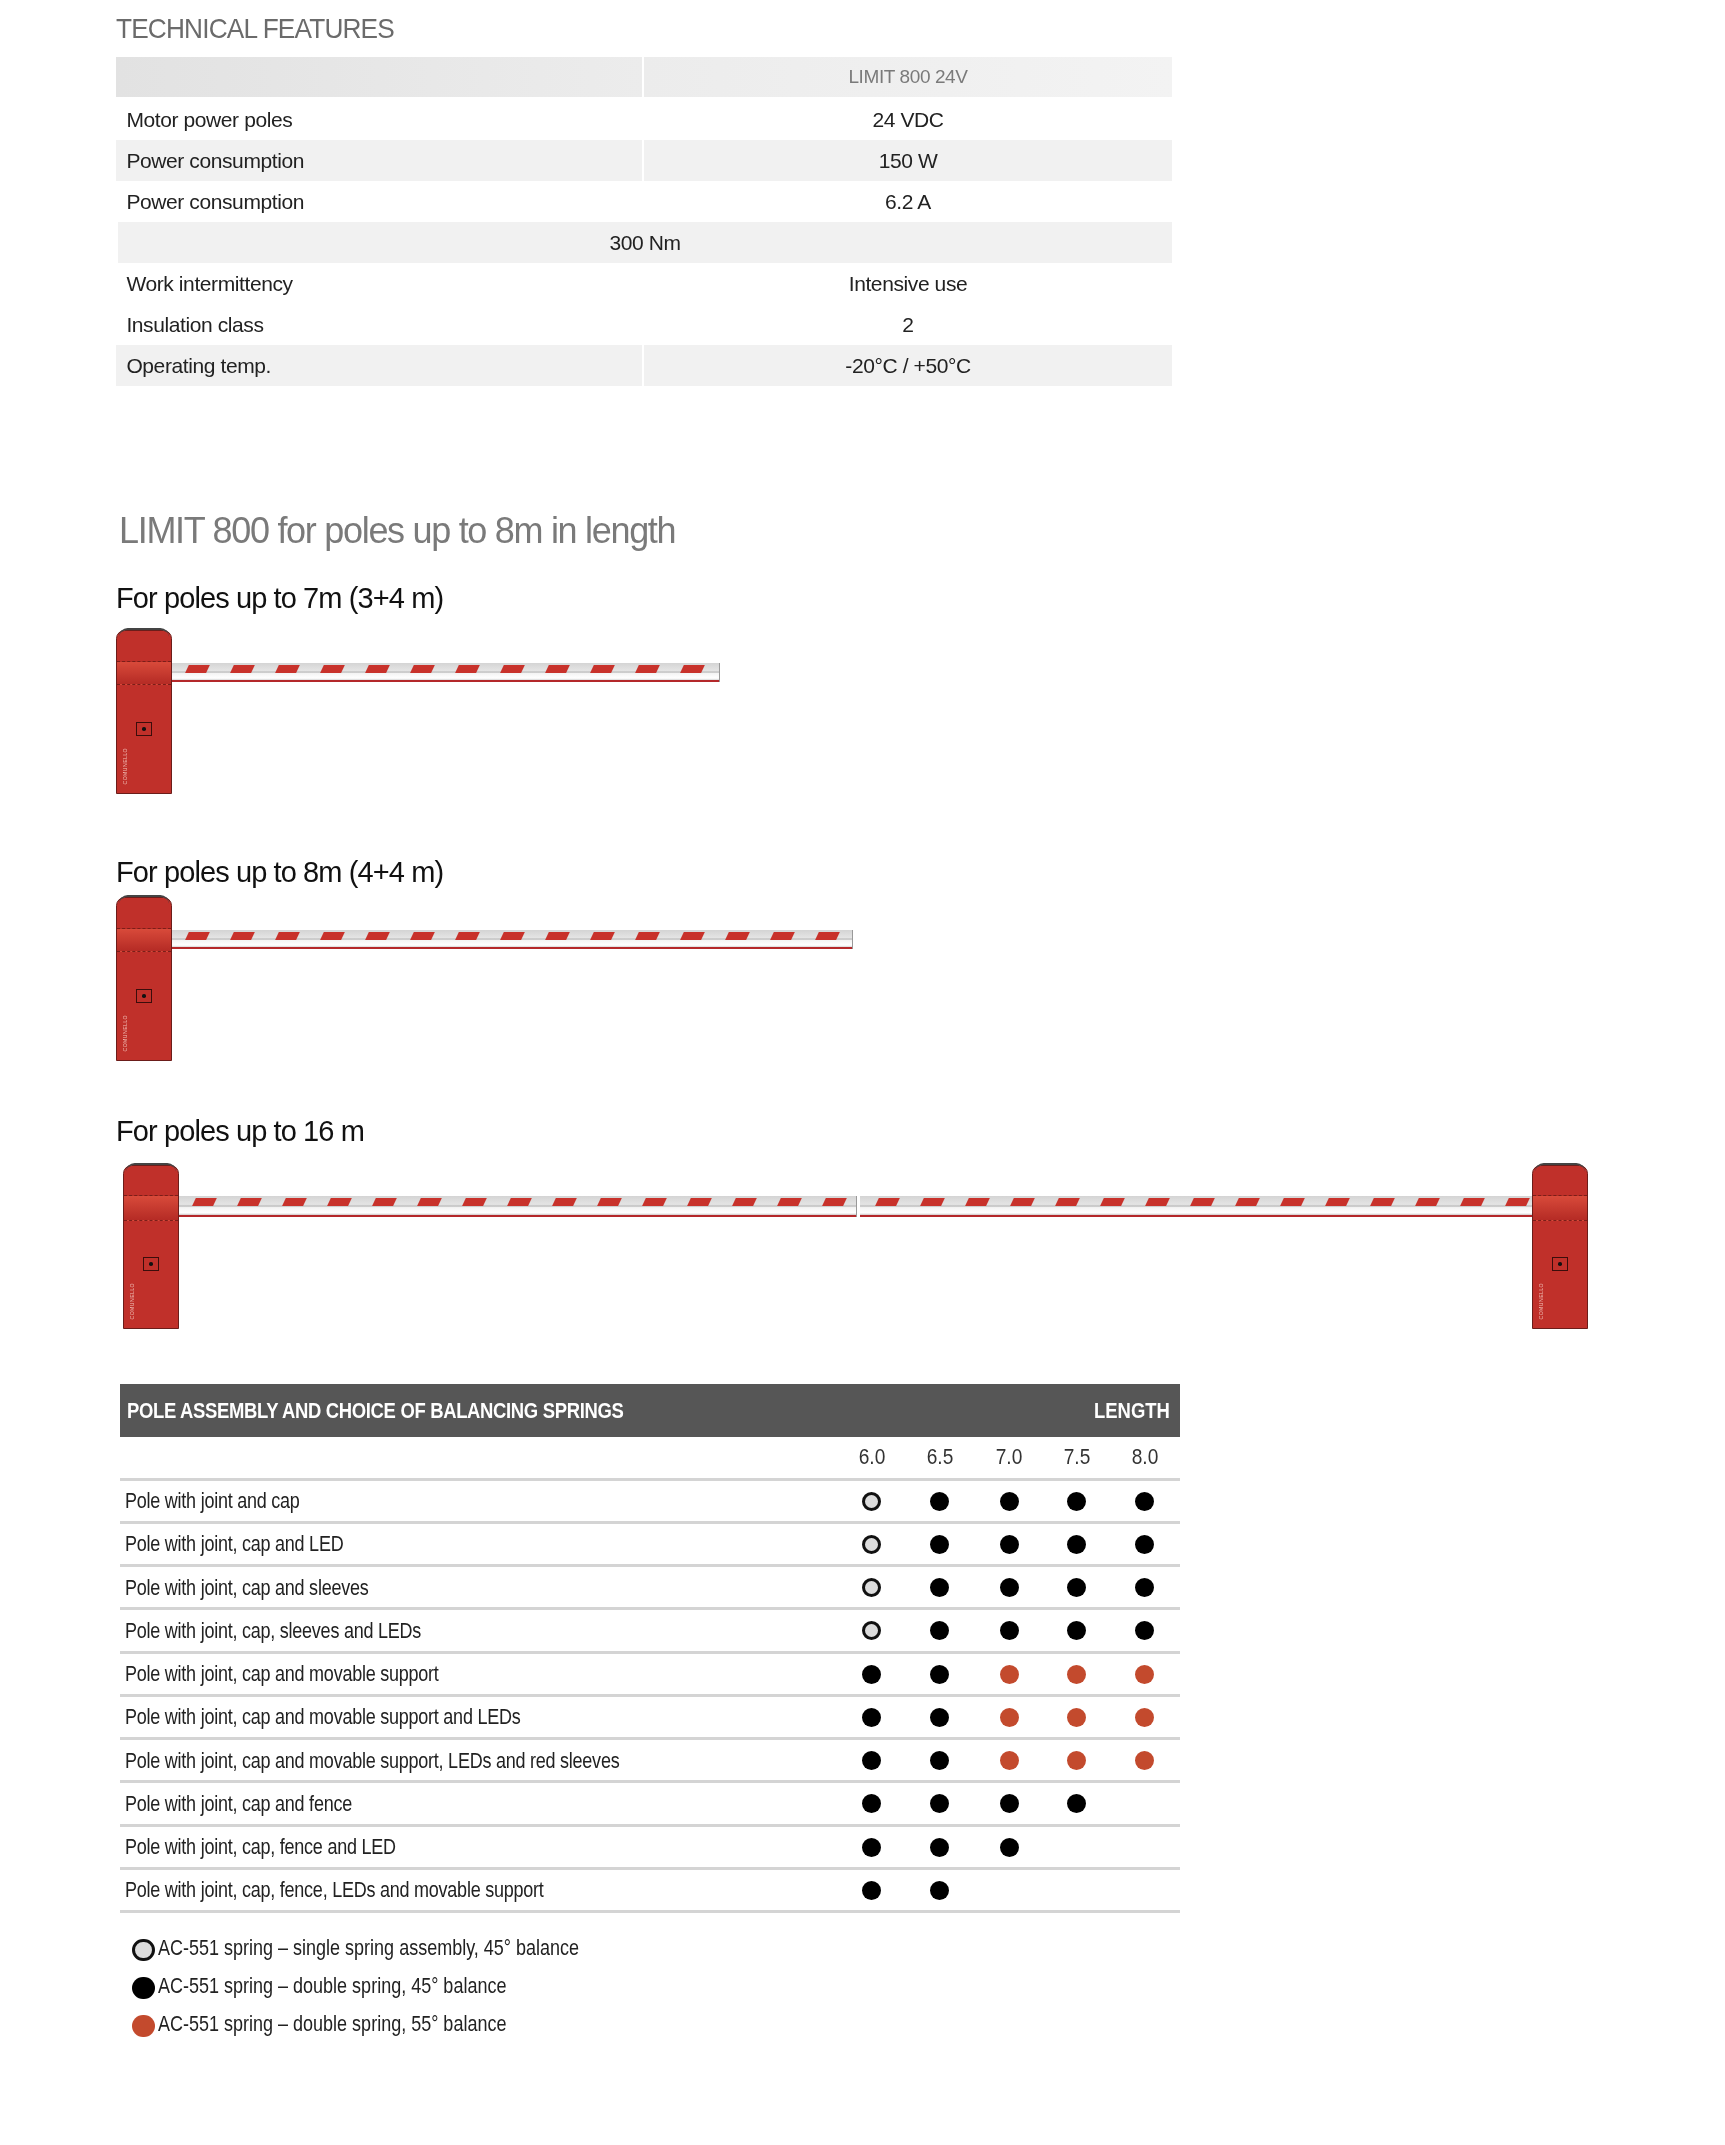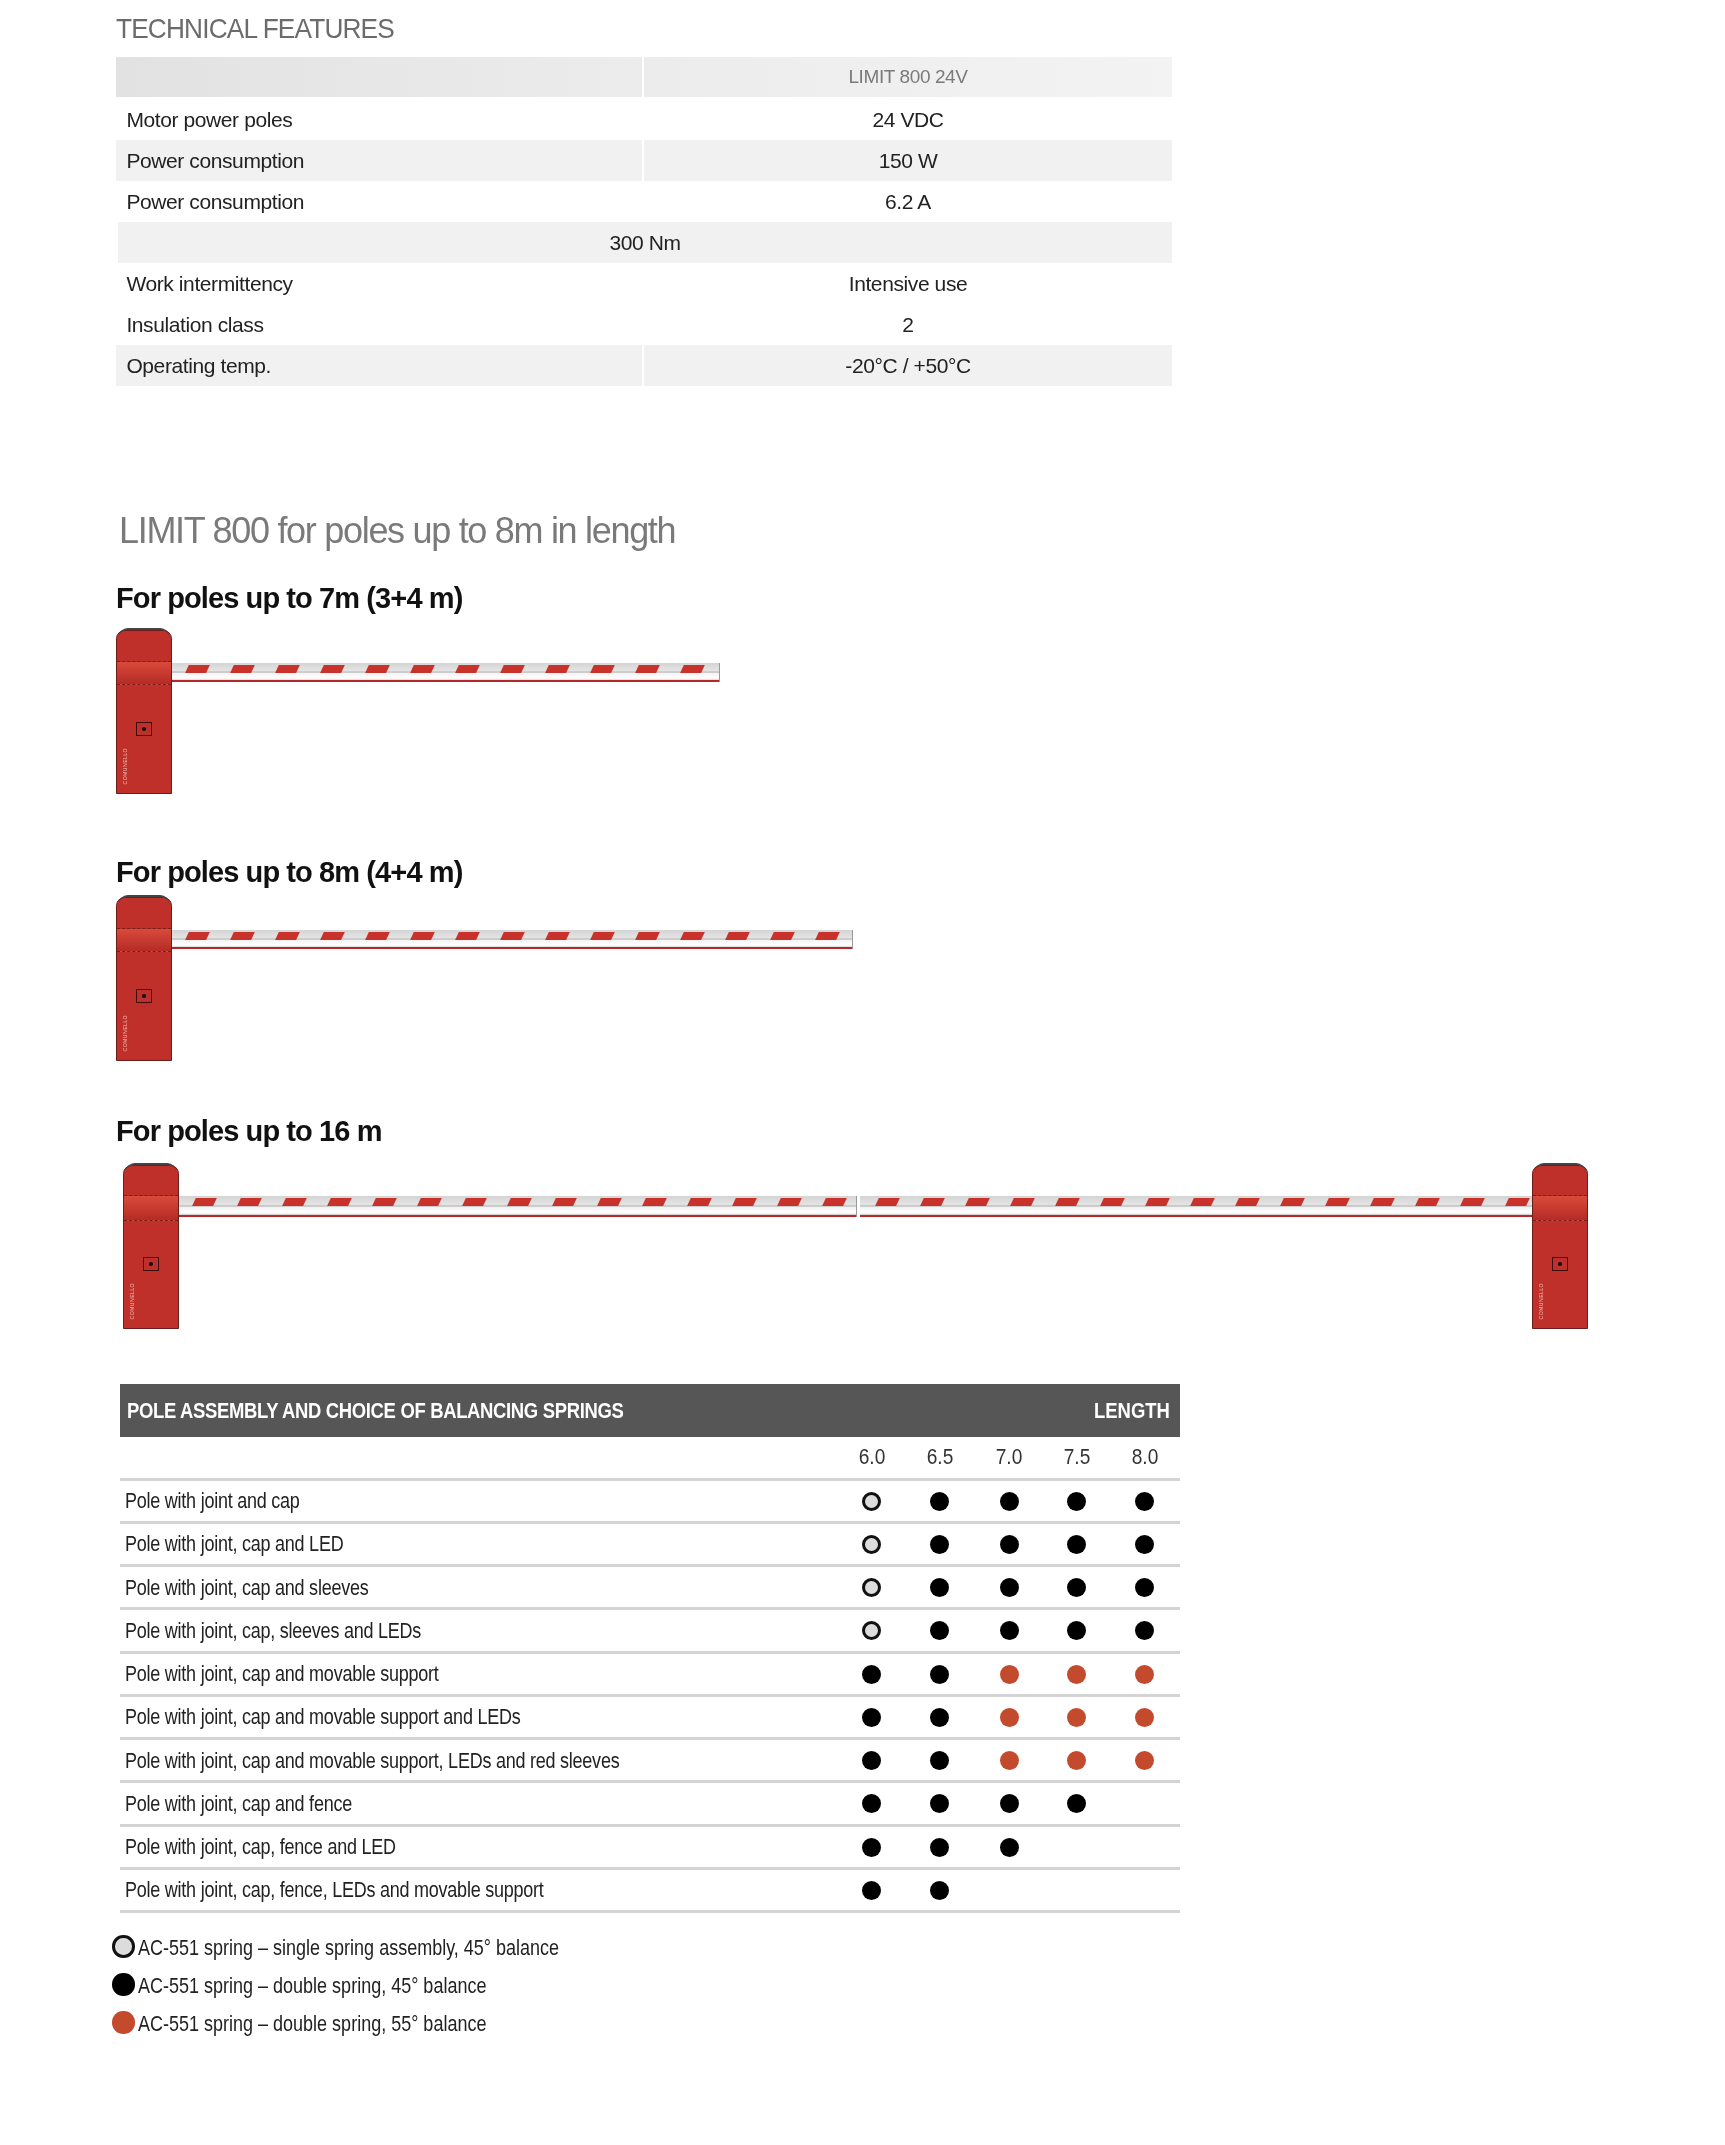--- a/index.html
+++ b/index.html
@@ -12,21 +12,21 @@
   
   .tf-table { left: 116px; top: 57px; width: 1056px; }
   .tf-row { display: flex; height: 41px; }
   .tf-row .c1 { width: 526px; padding-left: 10.4px; box-sizing: border-box; display: flex; align-items: center; font-size: 21px; color: #222; letter-spacing: -0.4px; }
   .tf-row .c2 { flex: 1; display: flex; align-items: center; justify-content: center; font-size: 21px; color: #222; border-left: 2.6px solid #ffffff; letter-spacing: -0.4px; }
   .tf-row.shade { background: #f1f1f1; }
   .tf-row.head { height: 40px; background: linear-gradient(90deg, #e2e2e2 0%, #ececec 50%, #f3f3f3 100%); border-bottom: 2.6px solid #fff; }
   .tf-row.head .c2 { font-size: 19px; color: #7a7a7a; }
 
   .big-heading { left: 119px; top: 510px; font-size: 36px; color: #7a7a7a; letter-spacing: -1.3px; font-weight: 300; }
-  .sub-heading { font-size: 29px; font-weight: bold; color: #111; letter-spacing: -0.9px; }
+  .sub-heading { font-size: 29px; font-weight: normal; color: #111; letter-spacing: -0.9px; }
 
   
   .post { background: #c0302a; border: 1.7px solid #6b1d1a; border-radius: 8.6px 8.6px 0 0; box-sizing: border-box; }
   .post-cap { position: absolute; left: 1.7px; right: 1.7px; top: -3.5px; height: 7px; border-top: 2.6px solid #444; border-radius: 8.6px 8.6px 0 0; }
   .post-band { position: absolute; left: 0; right: 0; background: linear-gradient(#d84a3a, #b52b25); border-top: 1.7px dashed #7a1e19; border-bottom: 1.7px dashed #7a1e19; }
   .post-box { position: absolute; width: 14px; height: 12px; border: 1.7px solid #3b0d0b; }
   .post-box::after { content: ""; position: absolute; left: 5.2px; top: 4.3px; width: 3.5px; height: 3.5px; background: #111; border-radius: 50%; }
   .post-logo { position: absolute; left: 5.2px; bottom: 8.6px; font-size: 5.2px; color: #f0c0b8; writing-mode: vertical-rl; transform: rotate(180deg); letter-spacing: 0.4px; }
   .beam { background: linear-gradient(#d4d4d4 0%, #e4e4e4 40%, #bdbdbd 48%, #f4f4f4 55%, #ffffff 80%, #ddd 88%, #b4282a 90%, #b4282a 100%); border-right: 1.7px solid #999; box-sizing: border-box; overflow: hidden; }
   .stripe { position: absolute; top: 1.7px; width: 21px; height: 7.8px; background: #c8322b; transform: skewX(-25deg); }
@@ -35,21 +35,21 @@
   .sp-head { left: 120px; top: 1384px; width: 1060px; height: 53px; background: #565656; color: #fff; }
   .sp-head .t1 { position: absolute; left: 7px; top: 14px; font-size: 22.5px; font-weight: bold; letter-spacing: -0.4px; transform: scaleX(0.82); transform-origin: left; white-space: nowrap; }
   .sp-head .t2 { position: absolute; left: 974px; top: 14px; font-size: 22.5px; font-weight: bold; transform: scaleX(0.82); transform-origin: left; }
   .len-col { position: absolute; top: 1444px; font-size: 22.5px; color: #333; width: 52px; text-align: center; transform: scaleX(0.85); }
   .sp-line { position: absolute; left: 120px; width: 1060px; height: 2.6px; background: #d4d4d4; }
   .sp-row-label { position: absolute; left: 125px; font-size: 22.5px; color: #222; transform: scaleX(0.8); transform-origin: left; white-space: nowrap; letter-spacing: -0.3px; }
   .dot { position: absolute; width: 19px; height: 19px; border-radius: 50%; box-sizing: border-box; }
   .dot.hollow { background: #dcdcdc; border: 3.5px solid #111; }
   .dot.black { background: #000; }
   .dot.red { background: #c34a2d; }
-  .legend-item { position: absolute; left: 112px; display: flex; align-items: flex-start; }
+  .legend-item { position: absolute; left: 132px; display: flex; align-items: flex-end; }
   .legend-item .dot { position: relative; width: 22.5px; height: 22.5px; margin-right: 3.5px; }
   .legend-item .lbl { font-size: 22.5px; color: #222; transform: scaleX(0.8); transform-origin: left; white-space: nowrap; }
 </style>
 </head>
 <body>
 
 <div class="abs section-title">TECHNICAL FEATURES</div>
 
 <div class="abs tf-table">
   <div class="tf-row head">

